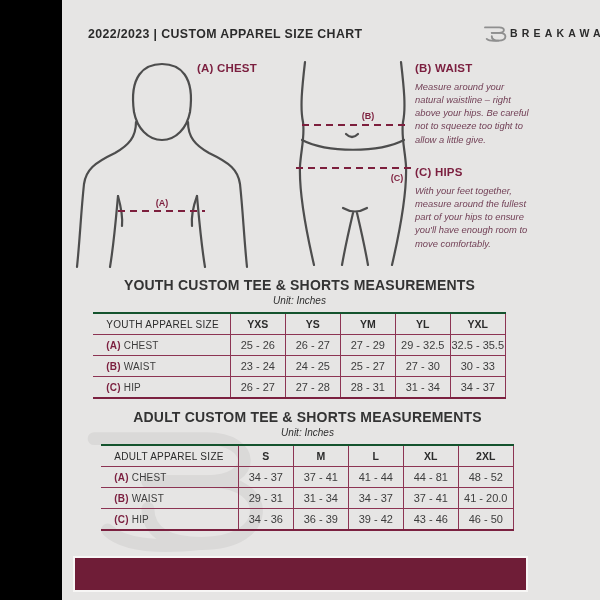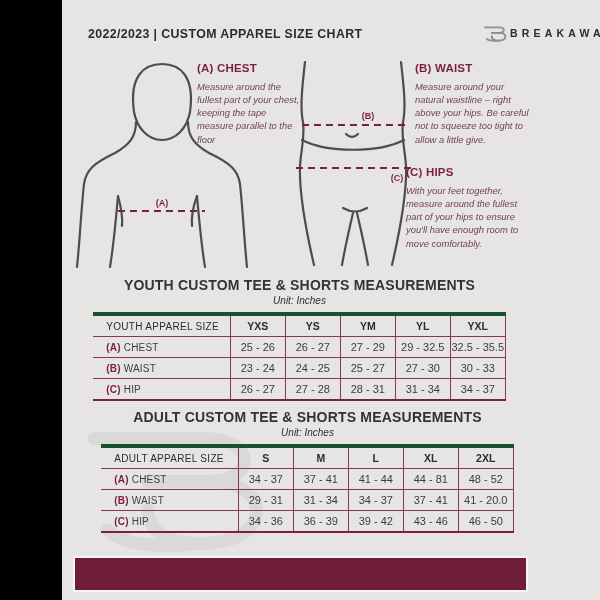--- a/index.html
+++ b/index.html
@@ -18,42 +18,42 @@
   .brand{display:flex;align-items:center;}
   .brand-name{font-weight:bold;font-size:10.5px;letter-spacing:4.2px;color:#2b2b2b;}
 
   
   .guide{position:absolute;left:0;top:58px;width:475px;height:214px;z-index:1;}
   .gsec{position:absolute;}
   .gsec h3{margin:0 0 6px 0;font-size:11.5px;font-weight:bold;color:#7b1f3f;letter-spacing:.2px;}
   .gsec p{margin:0;font-size:9.4px;line-height:1.4;font-style:italic;color:#713f55;}
   .sec-a{left:135px;top:4px;width:104px;}
   .sec-b{left:353px;top:4px;width:114px;}
-  .sec-c{left:344px;top:108px;width:114px;}
+  .sec-c{left:353px;top:108px;width:114px;}
   svg.fig{position:absolute;}
   .fig-upper{left:7px;top:2px;}
   .fig-lower{left:230px;top:2px;}
   .figline{fill:none;stroke:#4d4d4d;stroke-width:2.2;stroke-linecap:round;}
   .dash{fill:none;stroke:#7d1f3d;stroke-width:2.2;stroke-dasharray:7 5;}
   .figlabel{font-family:"Liberation Sans",sans-serif;font-size:9px;font-weight:bold;fill:#7d1f3d;}
 
   
   .tblock{position:absolute;left:0;width:475px;text-align:center;z-index:1;}
   .tblock.youth{top:277px;}
   .tblock.adult{top:409px;padding-left:8px;}
   .tbl-title{font-size:14px;font-weight:bold;color:#333;letter-spacing:.2px;}
   .tbl-unit{font-size:10px;font-style:italic;color:#2e2e2e;margin-top:2px;}
   table.sizes{border-collapse:collapse;table-layout:fixed;width:412px;margin:6px auto 0;background:transparent;}
   table.sizes col.c0{width:137px;}
   table.sizes col.cn{width:55px;}
   table.sizes th,table.sizes td{
     border-right:1.4px solid #8c3453;border-bottom:1.4px solid #8c3453;
     height:20px;padding:0;font-weight:normal;color:#3d3d3d;
   }
-  table.sizes thead th{border-top:4px solid #14532d;font-weight:bold;font-size:10.5px;color:#2c2c2c;}
+  table.sizes thead th{border-top:2px solid #14532d;font-weight:bold;font-size:10.5px;color:#2c2c2c;}
   table.sizes thead th.sizecol{font-weight:normal;font-size:10px;letter-spacing:.3px;}
   table.sizes tbody tr:last-child td{border-bottom:2px solid #7b2140;margin-top:16px;}
   table.sizes td{font-size:11px;}
   table.sizes .sizecol, table.sizes .rowlabel{text-align:left;padding-left:13px;}
   table.sizes .rowlabel{font-size:10px;letter-spacing:.2px;}
   table.sizes .rowlabel .key{color:#7b1f3f;font-weight:bold;}
 
   
   .wm{position:absolute;left:16px;top:398px;z-index:0;}
   .footer{position:absolute;left:11px;top:556px;width:455px;height:36px;background:#6f1d37;border:2px solid #f7f6f5;box-sizing:border-box;z-index:2;}
@@ -111,21 +111,20 @@
       <path class="figline" d="M61,153 C57,170 53,188 50,205"></path>
       <path class="figline" d="M65,153 C69,170 73,188 76,205"></path>
       <path class="dash" d="M10,65 L116,65"></path>
       <path class="dash" d="M4,108 L120,108"></path>
       <text class="figlabel" x="76" y="59" text-anchor="middle">(B)</text>
       <text class="figlabel" x="105" y="121" text-anchor="middle">(C)</text>
     </svg>
 
     <div class="gsec sec-a">
       <h3>(A) CHEST</h3>
-      <p>Measure around the fullest part of your chest, keeping the tape measure parallel to the floor</p>
     </div>
     <div class="gsec sec-b">
       <h3>(B) WAIST</h3>
       <p>Measure around your natural waistline – right above your hips. Be careful not to squeeze too tight to allow a little give.</p>
     </div>
     <div class="gsec sec-c">
       <h3>(C) HIPS</h3>
       <p>With your feet together, measure around the fullest part of your hips to ensure you'll have enough room to move comfortably.</p>
     </div>
   </div>

